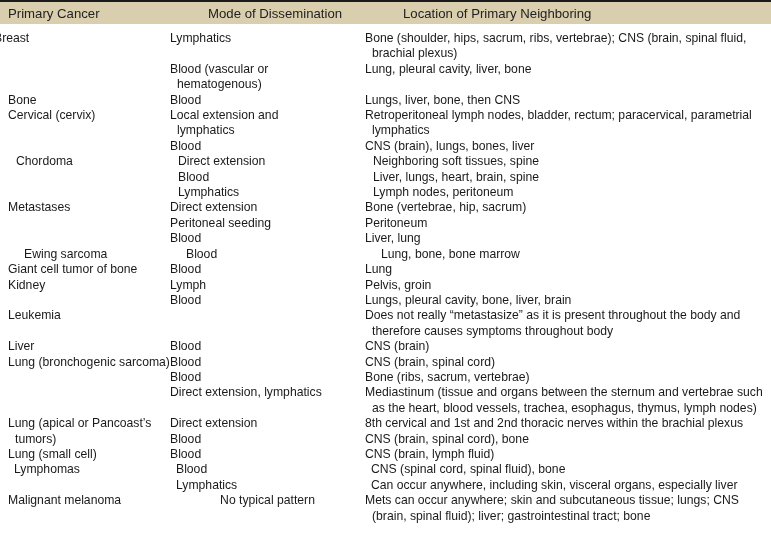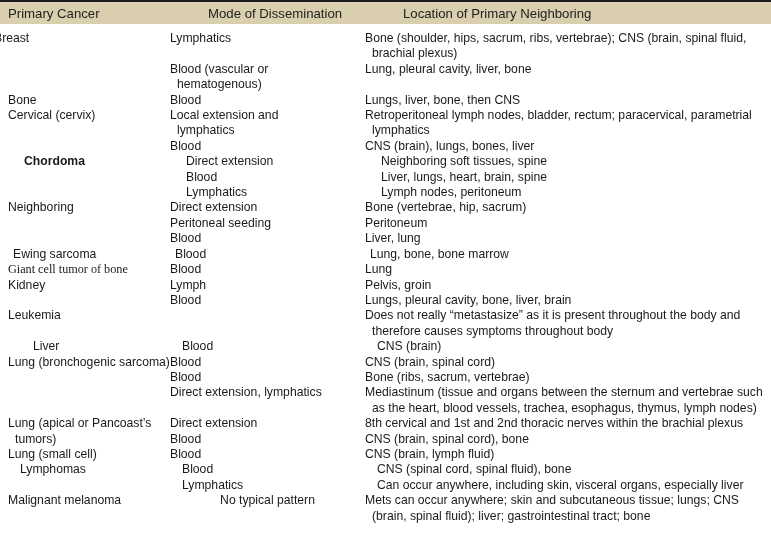--- a/index.html
+++ b/index.html
@@ -69,64 +69,64 @@
             <div class="c2 cell" style="width: 195px; box-sizing: border-box; padding-right: 70px;">Local extension and lymphatics</div>
             <div class="c3 cell">Retroperitoneal lymph nodes, bladder, rectum; paracervical, parametrial lymphatics</div>
           </div>
           <div class="sub">
             <div class="c2 cell" style="width: 195px; box-sizing: border-box; padding-right: 0px;">Blood</div>
             <div class="c3 cell">CNS (brain), lungs, bones, liver</div>
           </div>
         </div>
       </div>
       <div class="group">
-        <div class="c1 cell" style="width: 170px; padding-left: 15px; box-sizing: border-box; margin-left: 16px; text-indent: -7px; font-weight: bold;">Chordoma</div>
+        <div class="c1 cell" style="width: 170px; padding-left: 15px; box-sizing: border-box; margin-left: 8px; text-indent: -7px;">Chordoma</div>
         <div class="subs">
           <div class="sub">
             <div class="c2 cell" style="width: 195px; box-sizing: border-box; padding-right: 0px;">Direct extension</div>
             <div class="c3 cell">Neighboring soft tissues, spine</div>
           </div>
           <div class="sub">
             <div class="c2 cell" style="width: 195px; box-sizing: border-box; padding-right: 0px;">Blood</div>
             <div class="c3 cell">Liver, lungs, heart, brain, spine</div>
           </div>
           <div class="sub">
             <div class="c2 cell" style="width: 195px; box-sizing: border-box; padding-right: 0px;">Lymphatics</div>
             <div class="c3 cell">Lymph nodes, peritoneum</div>
           </div>
         </div>
       </div>
       <div class="group">
-        <div class="c1 cell" style="width: 170px; padding-left: 15px; box-sizing: border-box; margin-left: 0px; text-indent: -7px;">Neighboring</div>
+        <div class="c1 cell" style="width: 170px; padding-left: 15px; box-sizing: border-box; margin-left: 0px; text-indent: -7px;">Metastases</div>
         <div class="subs">
           <div class="sub">
             <div class="c2 cell" style="width: 195px; box-sizing: border-box; padding-right: 0px;">Direct extension</div>
             <div class="c3 cell">Bone (vertebrae, hip, sacrum)</div>
           </div>
           <div class="sub">
             <div class="c2 cell" style="width: 195px; box-sizing: border-box; padding-right: 0px;">Peritoneal seeding</div>
             <div class="c3 cell">Peritoneum</div>
           </div>
           <div class="sub">
             <div class="c2 cell" style="width: 195px; box-sizing: border-box; padding-right: 0px;">Blood</div>
             <div class="c3 cell">Liver, lung</div>
           </div>
         </div>
       </div>
       <div class="group">
-        <div class="c1 cell" style="width: 170px; padding-left: 15px; box-sizing: border-box; margin-left: 5px; text-indent: -7px;">Ewing sarcoma</div>
+        <div class="c1 cell" style="width: 170px; padding-left: 15px; box-sizing: border-box; margin-left: 16px; text-indent: -7px;">Ewing sarcoma</div>
         <div class="subs">
           <div class="sub">
             <div class="c2 cell" style="width: 195px; box-sizing: border-box; padding-right: 0px;">Blood</div>
             <div class="c3 cell">Lung, bone, bone marrow</div>
           </div>
         </div>
       </div>
       <div class="group">
-        <div class="c1 cell" style="width: 170px; padding-left: 15px; box-sizing: border-box; margin-left: 0px; text-indent: -7px; font-family: Liberation Serif, serif;">Giant cell tumor of bone</div>
+        <div class="c1 cell" style="width: 170px; padding-left: 15px; box-sizing: border-box; margin-left: 0px; text-indent: -7px;">Giant cell tumor of bone</div>
         <div class="subs">
           <div class="sub">
             <div class="c2 cell" style="width: 195px; box-sizing: border-box; padding-right: 0px;">Blood</div>
             <div class="c3 cell">Lung</div>
           </div>
         </div>
       </div>
       <div class="group">
         <div class="c1 cell" style="width: 170px; padding-left: 15px; box-sizing: border-box; margin-left: 0px; text-indent: -7px;">Kidney</div>
         <div class="subs">
@@ -143,21 +143,21 @@
       <div class="group">
         <div class="c1 cell" style="width: 170px; padding-left: 15px; box-sizing: border-box; margin-left: 0px; text-indent: -7px;">Leukemia</div>
         <div class="subs">
           <div class="sub">
             <div class="c2 cell" style="width: 195px; box-sizing: border-box; padding-right: 0px;"></div>
             <div class="c3 cell">Does not really “metastasize” as it is present throughout the body and therefore causes symptoms throughout body</div>
           </div>
         </div>
       </div>
       <div class="group">
-        <div class="c1 cell" style="width: 170px; padding-left: 28px; box-sizing: border-box; margin-left: 12px; text-indent: -7px;">Liver</div>
+        <div class="c1 cell" style="width: 170px; padding-left: 15px; box-sizing: border-box; margin-left: 0px; text-indent: -7px;">Liver</div>
         <div class="subs">
           <div class="sub">
             <div class="c2 cell" style="width: 195px; box-sizing: border-box; padding-right: 0px;">Blood</div>
             <div class="c3 cell">CNS (brain)</div>
           </div>
         </div>
       </div>
       <div class="group">
         <div class="c1 cell" style="width: 170px; padding-left: 15px; box-sizing: border-box; margin-left: 0px; text-indent: -7px;">Lung (bronchogenic sarcoma)</div>
         <div class="subs">
@@ -191,21 +191,21 @@
       <div class="group">
         <div class="c1 cell" style="width: 170px; padding-left: 15px; box-sizing: border-box; margin-left: 0px; text-indent: -7px;">Lung (small cell)</div>
         <div class="subs">
           <div class="sub">
             <div class="c2 cell" style="width: 195px; box-sizing: border-box; padding-right: 0px;">Blood</div>
             <div class="c3 cell">CNS (brain, lymph fluid)</div>
           </div>
         </div>
       </div>
       <div class="group">
-        <div class="c1 cell" style="width: 170px; padding-left: 15px; box-sizing: border-box; margin-left: 12px; text-indent: -7px;">Lymphomas</div>
+        <div class="c1 cell" style="width: 170px; padding-left: 15px; box-sizing: border-box; margin-left: 6px; text-indent: -7px;">Lymphomas</div>
         <div class="subs">
           <div class="sub">
             <div class="c2 cell" style="width: 195px; box-sizing: border-box; padding-right: 0px;">Blood</div>
             <div class="c3 cell">CNS (spinal cord, spinal fluid), bone</div>
           </div>
           <div class="sub">
             <div class="c2 cell" style="width: 195px; box-sizing: border-box; padding-right: 0px;">Lymphatics</div>
             <div class="c3 cell">Can occur anywhere, including skin, visceral organs, especially liver</div>
           </div>
         </div>

